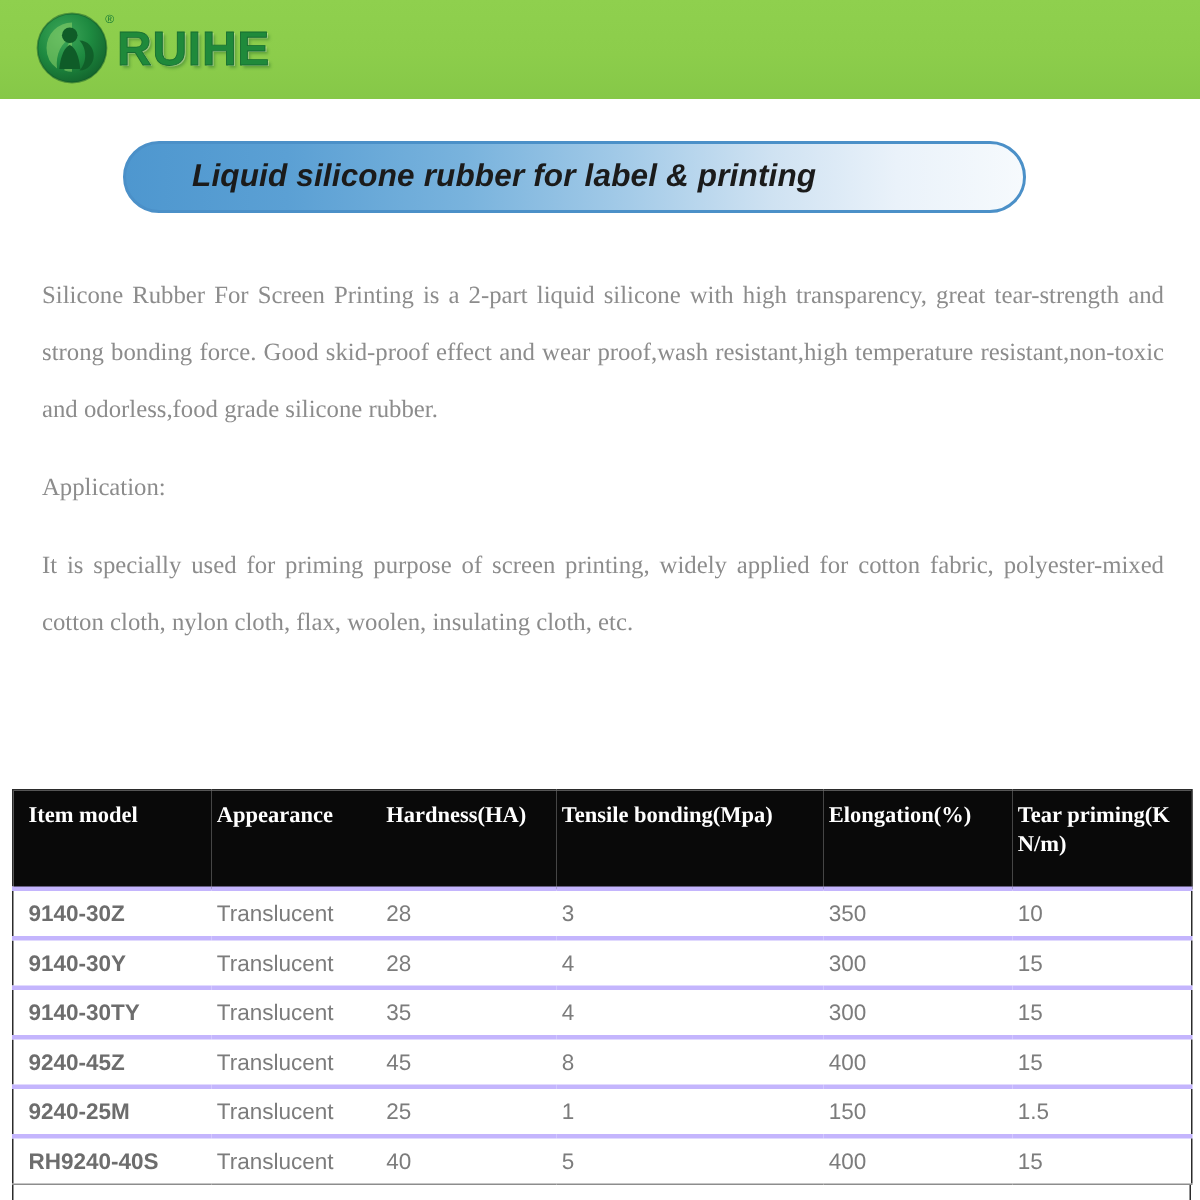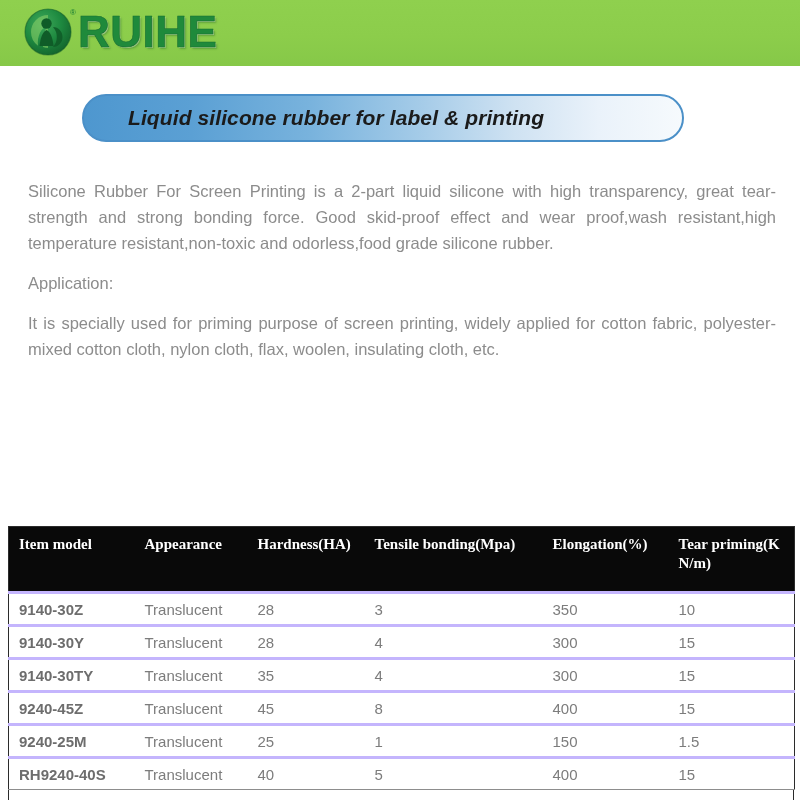--- a/index.html
+++ b/index.html
@@ -48,21 +48,21 @@
     position: absolute;
     right: -2px;
     top: 2px;
     font-size: 8px;
     color: #157a34;
     font-family: "Liberation Sans", sans-serif;
   }
   .logo-word {
     font-family: "Liberation Sans", sans-serif;
     font-weight: bold;
-    font-size: 44px;
+    font-size: 32px;
     letter-spacing: 0.5px;
     color: #1f8a3b;
     margin-left: 4px;
     line-height: 1;
     text-shadow: 1px 1px 0 rgba(255,255,255,0.35), 2px 2px 2px rgba(20,90,35,0.35);
     -webkit-text-stroke: 0.6px #176e31;
   }
 
   
   .title-banner {
@@ -103,21 +103,22 @@
     position: absolute;
     left: 28px;
     top: 178px;
     width: 748px;
     color: #8c8c8c;
     font-family: "Liberation Sans", sans-serif;
     font-size: 16.5px;
   }
   .para {
     margin: 0 0 14px 0;
-    line-height: 26px;
+    line-height: 38px;
+    font-family: Liberation Serif, serif;
   }
   .para.justify {
     text-align: justify;
     text-justify: inter-word;
   }
   .para.tight { margin-bottom: 0; }
 
   
   .spec-table-wrap {
     position: absolute;

